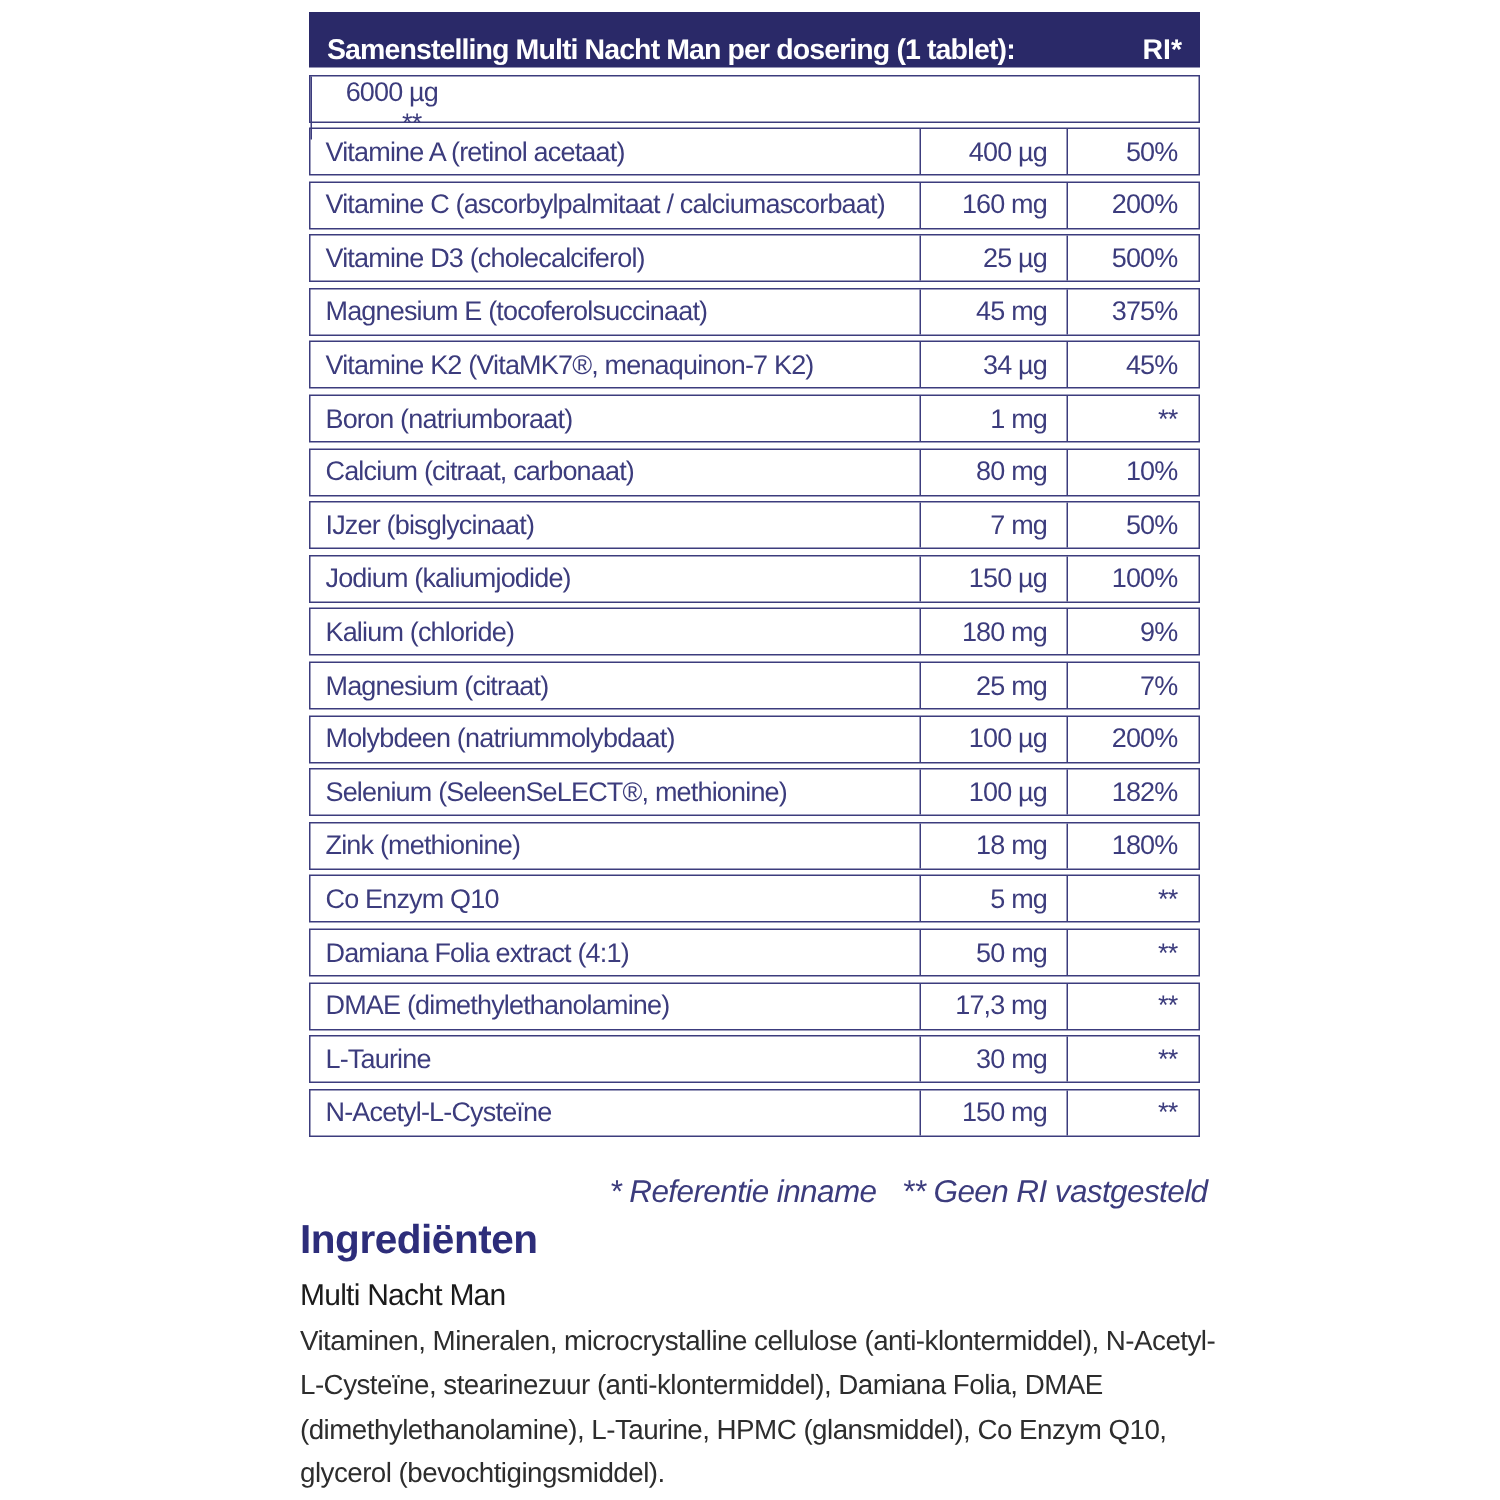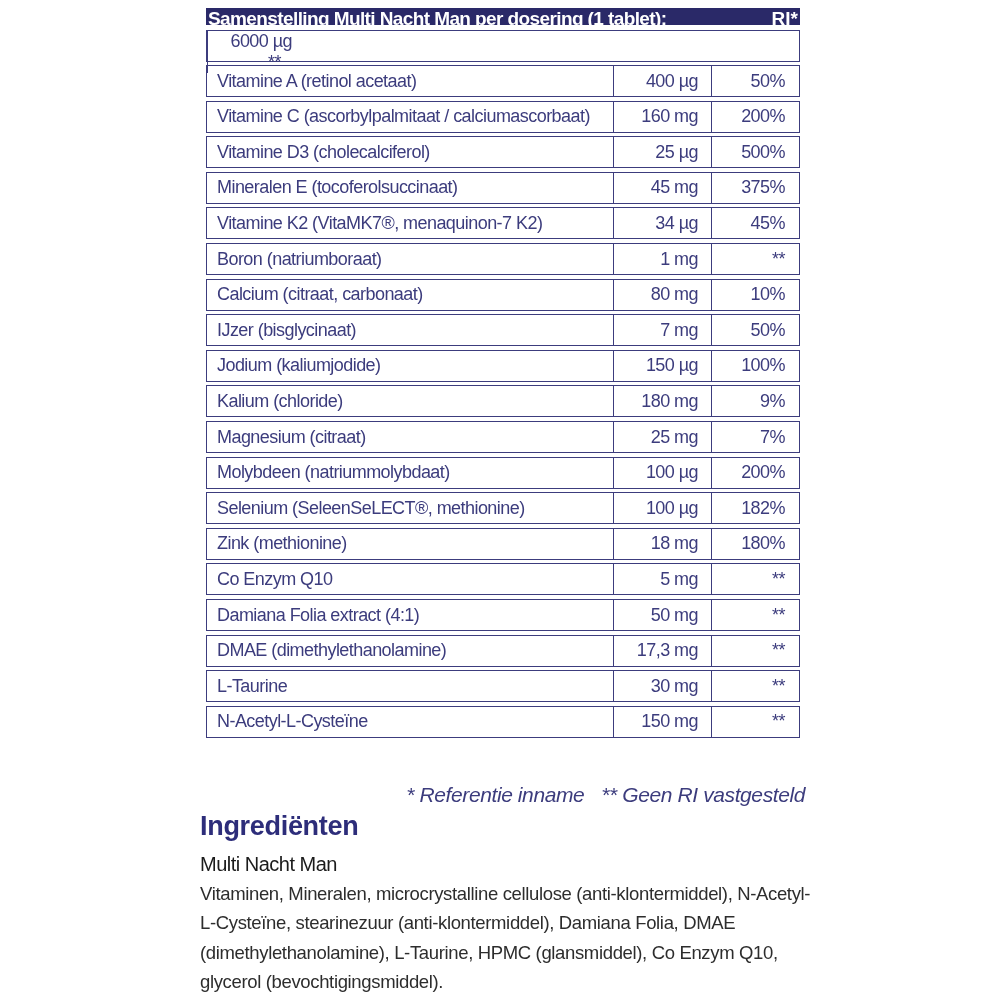--- a/index.html
+++ b/index.html
@@ -21,27 +21,27 @@
   }
 
   .comp-table {
     position: absolute;
     left: 206px;
     top: 8px;
     width: 594px;
   }
 
   .thead {
-    height: 17px;
+    height: 37px;
     background: var(--header-bg);
     color: #ffffff;
     display: flex;
     justify-content: space-between;
-    align-items: flex-start;
-    padding: 0 2px;
+    align-items: flex-end;
+    padding: 0 12px;
     font-weight: bold;
     font-size: 19px;
     letter-spacing: -0.6px;
   }
   .thead .ri-h { letter-spacing: 0; }
 
   .trow {
     display: flex;
     height: 32px;
     margin-top: 3.6px;
@@ -152,21 +152,21 @@
     <span class="c-ri">200%</span>
   </div>
 
   <div class="trow">
     <span class="c-name">Vitamine D3 (cholecalciferol)</span>
     <span class="c-amount">25 µg</span>
     <span class="c-ri">500%</span>
   </div>
 
   <div class="trow">
-    <span class="c-name">Mineralen E (tocoferolsuccinaat)</span>
+    <span class="c-name">Magnesium E (tocoferolsuccinaat)</span>
     <span class="c-amount">45 mg</span>
     <span class="c-ri">375%</span>
   </div>
 
   <div class="trow">
     <span class="c-name">Vitamine K2 (VitaMK7®, menaquinon-7 K2)</span>
     <span class="c-amount">34 µg</span>
     <span class="c-ri">45%</span>
   </div>
 

